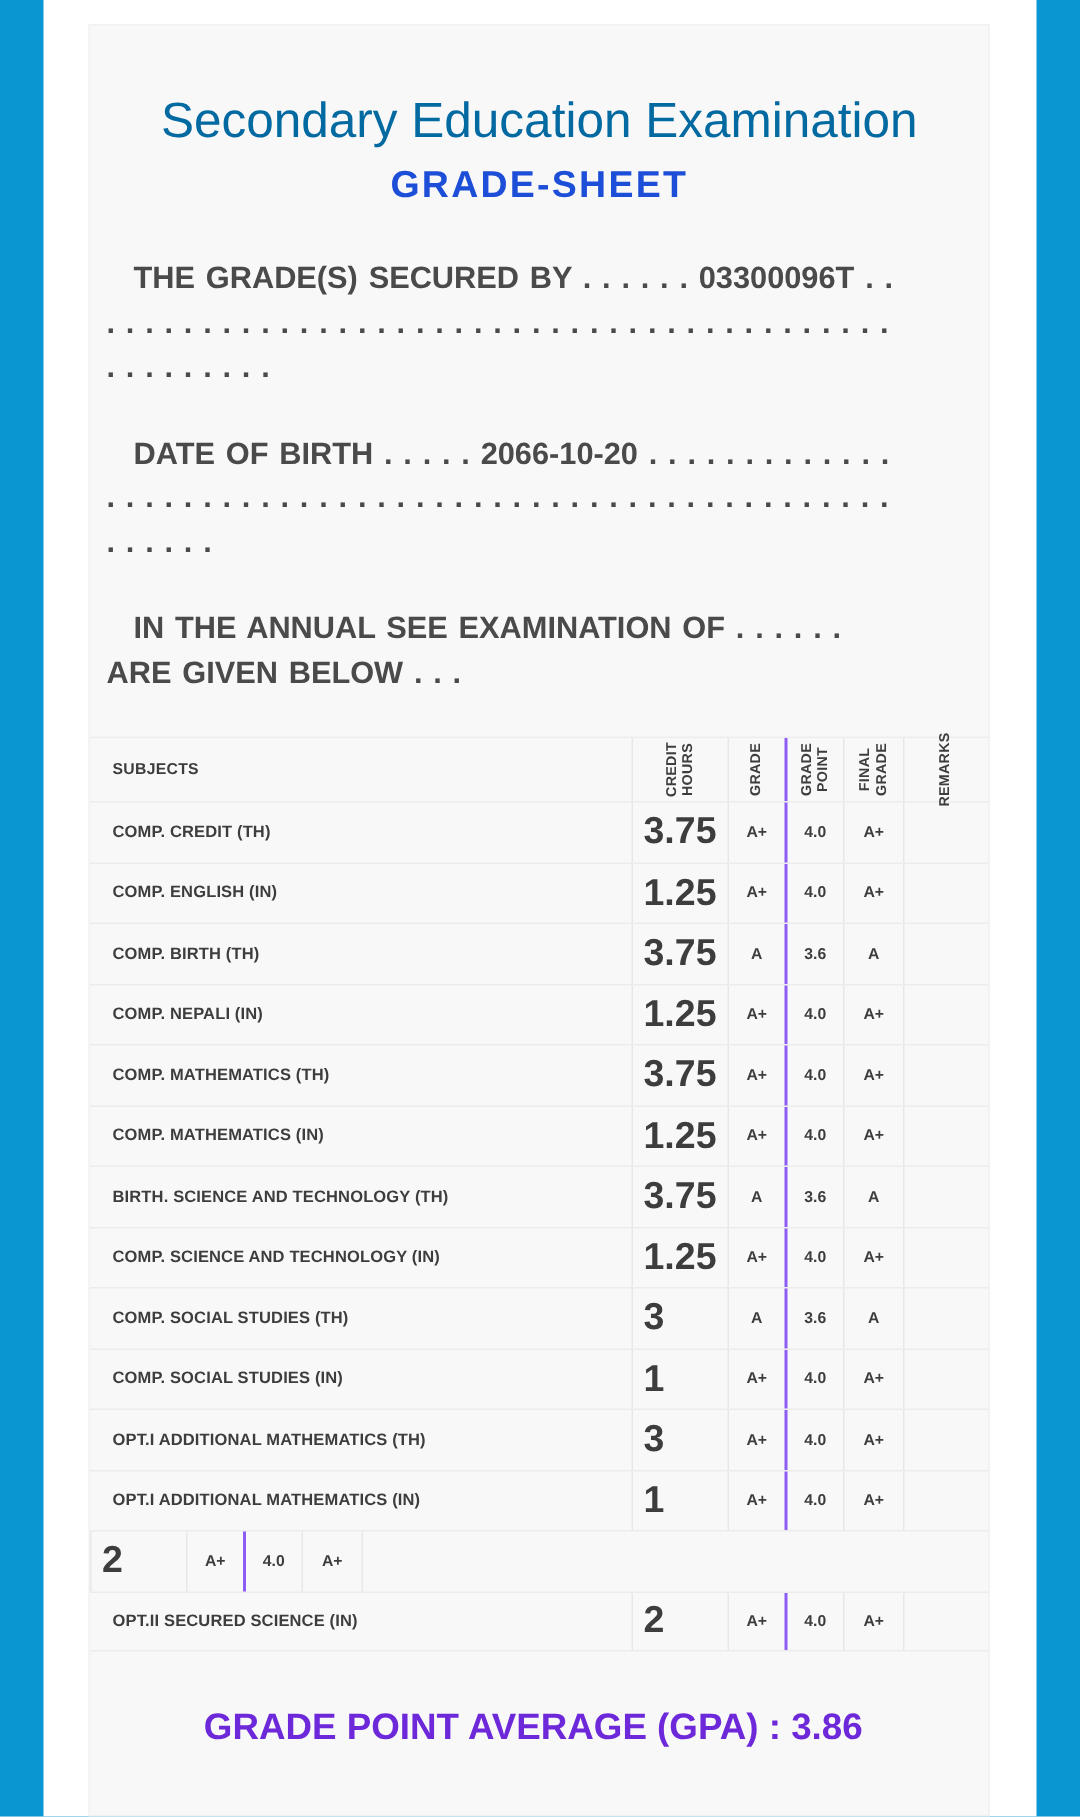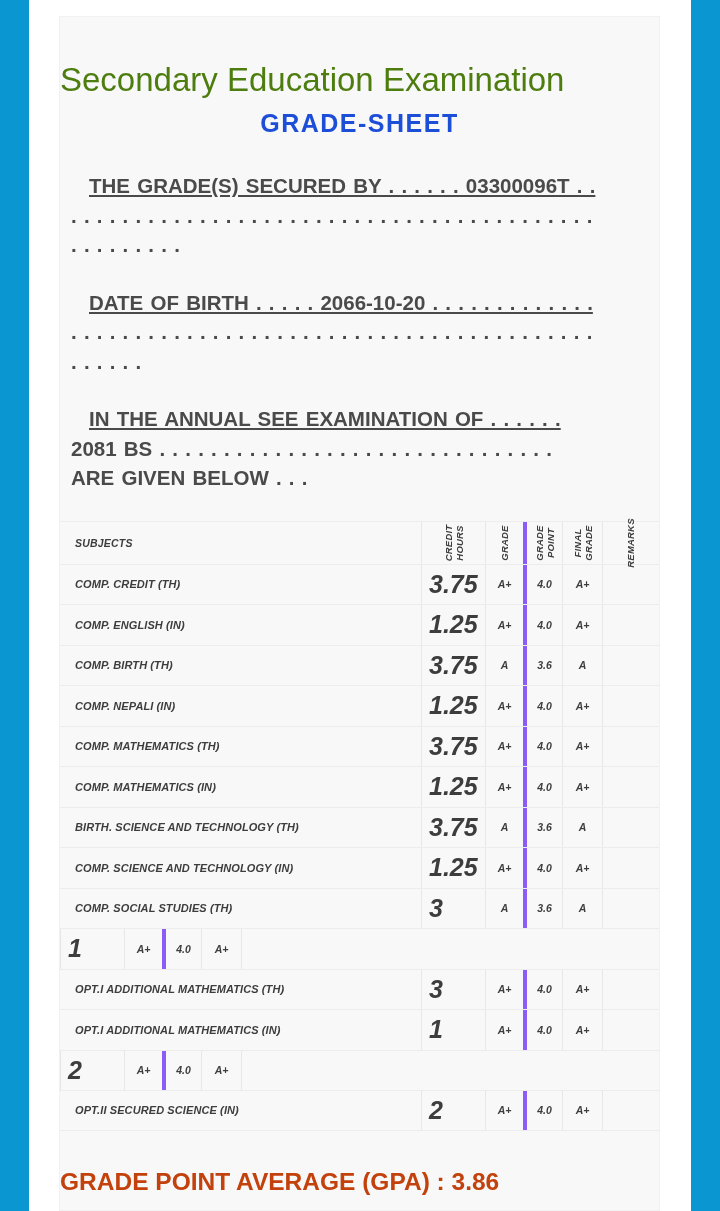--- a/index.html
+++ b/index.html
@@ -15,21 +15,22 @@
     background: #ffffff;
   }
   .sheet-card {
     margin: 16px 31px 0 30px;
     min-height: 1195px;
     background: #f8f8f8;
     border: 1px solid #f1f1f1;
     padding-top: 45px;
   }
   .exam-title {
-    color: #4d7c0f;
+    text-align: center;
+    color: #0369a1;
     font-size: 33px;
     font-weight: 400;
     line-height: 35px;
   }
   .sheet-title {
     text-align: center;
     color: #1d4ed8;
     font-size: 25px;
     font-weight: bold;
     letter-spacing: 1.5px;
@@ -40,65 +41,65 @@
   .statement { margin-bottom: 28px; }
   .statement .stline {
     font-size: 20.5px;
     font-weight: bold;
     color: #4a4a4a;
     line-height: 29.5px;
     word-spacing: 1.5px;
     white-space: nowrap;
     overflow: hidden;
   }
-  .statement .stline.first { padding-left: 18px; text-decoration: underline; }
+  .statement .stline.first { padding-left: 18px; }
   
-  .results-table { margin-top: 26px; width: 100%; font-style: italic; }
+  .results-table { margin-top: 26px; width: 100%; }
   .thead {
     display: flex;
     height: 43px;
     border-top: 1px solid #ededed;
     align-items: stretch;
   }
   .tr {
     display: flex;
     height: 40.5px;
     border-top: 1px solid #ececec;
     align-items: center;
   }
   .tr.last { border-bottom: 1px solid #ececec; }
   .td, .th { height: 100%; display: flex; align-items: center; }
   .col-subject { flex: 1; padding-left: 15px; }
   .col-credit  { width: 64px; border-left: 1px solid #e7e7e7; padding-left: 7px; }
   .col-grade   { width: 38px; border-left: 1px solid #e7e7e7; justify-content: center; }
-  .col-point   { width: 39px; border-left: 4px solid #8b5cf6; justify-content: center; }
+  .col-point   { width: 39px; border-left: 2px solid #8b5cf6; justify-content: center; }
   .col-final   { width: 40px; border-left: 1px solid #e7e7e7; justify-content: center; }
   .col-remarks { width: 57px; border-left: 1px solid #e7e7e7; justify-content: center; }
   .th.col-subject span {
     font-size: 10.5px; font-weight: bold; color: #3d3d3d; letter-spacing: 0.2px;
   }
   .vcell { position: relative; overflow: visible; }
   .vcell .vlabel {
     position: absolute; left: 50%; top: 50%;
     transform: translate(-50%, -50%) rotate(-90deg);
     font-size: 9.5px; font-weight: bold; color: #3d3d3d;
     white-space: pre-line; text-align: center;
     line-height: 10.5px; letter-spacing: 0.2px;
   }
   .subject-text { font-size: 11px; font-weight: bold; color: #3d3d3d; letter-spacing: 0.1px; }
   .credit-text  { font-size: 25px; font-weight: bold; color: #3d3d3d; text-align: right; }
   .small-grade  { font-size: 10.5px; font-weight: bold; color: #3d3d3d; }
   
   .gpa-line {
     margin-top: 36px;
-    text-align: left;
+    text-align: center;
     padding-right: 8px;
     font-size: 24.5px;
     font-weight: bold;
-    color: #c2410c;
+    color: #6d28d9;
     line-height: 29px;
   }
 </style>
 </head>
 <body>
 
 <div class="content-strip">
   <div class="sheet-card">
 
     <div class="exam-title">Secondary Education Examination</div>
@@ -110,21 +111,20 @@
         <div class="stline">. . . . . . . . . . . . . . . . . . . . . . . . . . . . . . . . . . . . . . . . .</div>
         <div class="stline">. . . . . . . . .</div>
       </div>
       <div class="statement">
         <div class="stline first">DATE OF BIRTH . . . . . 2066-10-20 . . . . . . . . . . . . .</div>
         <div class="stline">. . . . . . . . . . . . . . . . . . . . . . . . . . . . . . . . . . . . . . . . .</div>
         <div class="stline">. . . . . .</div>
       </div>
       <div class="statement">
         <div class="stline first">IN THE ANNUAL SEE EXAMINATION OF . . . . . .</div>
-        <div class="stline">2081 BS . . . . . . . . . . . . . . . . . . . . . . . . . . . . . . .</div>
         <div class="stline">ARE GIVEN BELOW . . .</div>
       </div>
     </div>
 
     <div class="results-table">
       <div class="thead">
         <div class="th col-subject">
             <span>SUBJECTS</span>
           </div>
         <div class="th col-credit vcell">
@@ -213,20 +213,21 @@
       </div>
       <div class="tr">
         <div class="td col-subject subject-text">COMP. SOCIAL STUDIES (TH)</div>
         <div class="td col-credit credit-text">3</div>
         <div class="td col-grade small-grade">A</div>
         <div class="td col-point small-grade">3.6</div>
         <div class="td col-final small-grade">A</div>
         <div class="td col-remarks small-grade"></div>
       </div>
       <div class="tr">
+        <div class="td col-subject subject-text">COMP. SOCIAL STUDIES (IN)</div>
         <div class="td col-credit credit-text">1</div>
         <div class="td col-grade small-grade">A+</div>
         <div class="td col-point small-grade">4.0</div>
         <div class="td col-final small-grade">A+</div>
         <div class="td col-remarks small-grade"></div>
       </div>
       <div class="tr">
         <div class="td col-subject subject-text">OPT.I ADDITIONAL MATHEMATICS (TH)</div>
         <div class="td col-credit credit-text">3</div>
         <div class="td col-grade small-grade">A+</div>

